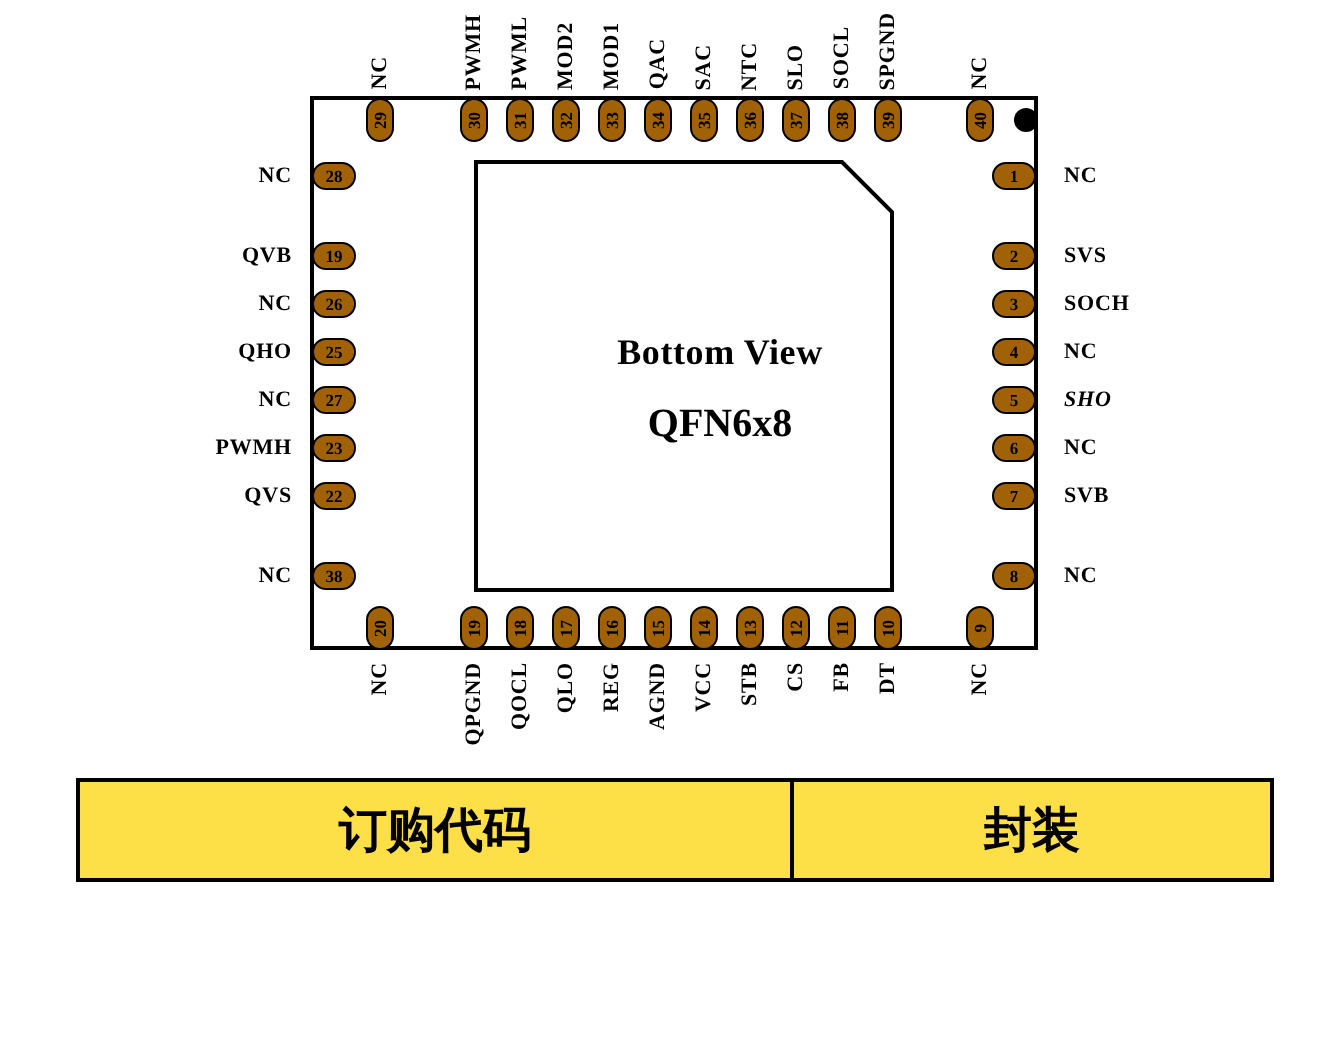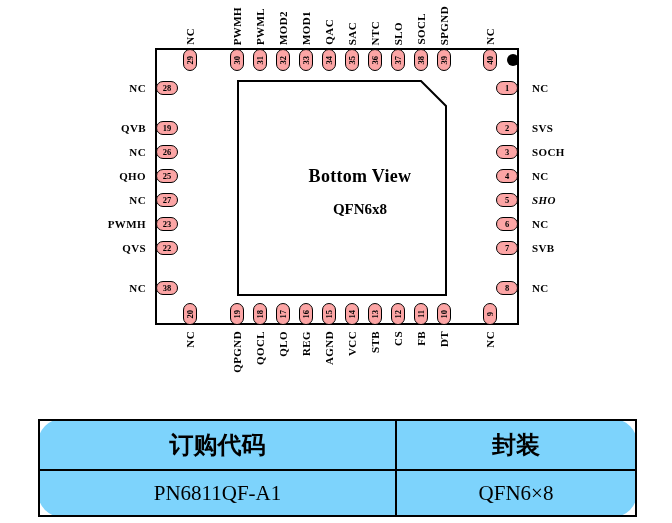--- a/index.html
+++ b/index.html
@@ -5,44 +5,44 @@
   html,body{margin:0;padding:0;background:#fff;}
   .page{position:relative;width:672px;height:523px;background:#fff;font-family:"Liberation Serif",serif;color:#000;overflow:hidden;}
 
   
   .package{position:absolute;left:155px;top:48px;width:364px;height:277px;border:2px solid #000;box-sizing:border-box;background:#fff;}
 
   
   .die-svg{position:absolute;left:237px;top:80px;}
   .die-text{position:absolute;left:237px;top:80px;width:246px;text-align:center;pointer-events:none;}
   .die-title{margin-top:86px;font-size:18px;font-weight:bold;letter-spacing:.3px;}
-  .die-sub{margin-top:14px;font-size:15px;font-weight:bold;}
+  .die-sub{margin-top:14px;font-size:20px;font-weight:bold;}
 
   .dot{position:absolute;left:507px;top:54px;width:12px;height:12px;border-radius:50%;background:#000;}
 
   
-  .oval{position:absolute;background:#fca5a5;border:1.5px solid #000;box-sizing:border-box;display:flex;align-items:center;justify-content:center;border-radius:8px;}
+  .oval{position:absolute;background:#a16207;border:1.5px solid #000;box-sizing:border-box;display:flex;align-items:center;justify-content:center;border-radius:8px;}
   .oval.v{width:14px;height:22px;}
   .oval.h{width:22px;height:14px;}
   .num{font-size:8.5px;font-weight:bold;line-height:1;}
 
   
   .vtext{writing-mode:vertical-rl;transform:rotate(180deg);}
 
   .vlabel-box{position:absolute;width:20px;display:flex;justify-content:center;}
   .vlabel-box.tside{top:2px;height:43px;align-items:flex-end;}
   .vlabel-box.bside{top:331px;height:48px;align-items:flex-start;}
   .lab{font-size:11px;font-weight:bold;letter-spacing:.4px;}
 
   .hlabel{position:absolute;font-size:11px;font-weight:bold;width:56px;line-height:14px;letter-spacing:.4px;}
   .hlabel.lside{left:90px;text-align:right;}
   .hlabel.rside{left:532px;text-align:left;}
 
   
-  .order-table{position:absolute;left:38px;top:419px;border-collapse:collapse;table-layout:fixed;background:#7dd3fc;border-radius:24px;}
+  .order-table{position:absolute;left:38px;top:389px;border-collapse:collapse;table-layout:fixed;background:#fde047;}
   .order-table th,.order-table td{border:2px solid #000;text-align:center;vertical-align:middle;padding:0;font-family:"Liberation Serif",serif;}
   .order-table th{font-size:24px;font-weight:bold;height:48px;}
   .order-table td{font-size:21px;height:44px;}
 </style>
 </head>
 <body>
 
 <div class="page">
   <div class="diagram">
     <div class="package"></div>
@@ -269,19 +269,15 @@
   <table class="order-table">
     <colgroup>
         <col style="width:357px">
         <col style="width:240px">
       </colgroup>
     <tbody>
       <tr>
         <th>订购代码</th>
         <th>封装</th>
       </tr>
-      <tr>
-        <td>PN6811QF-A1</td>
-        <td>QFN6×8</td>
-      </tr>
     </tbody>
   </table>
 </div>
 
 </body></html>

